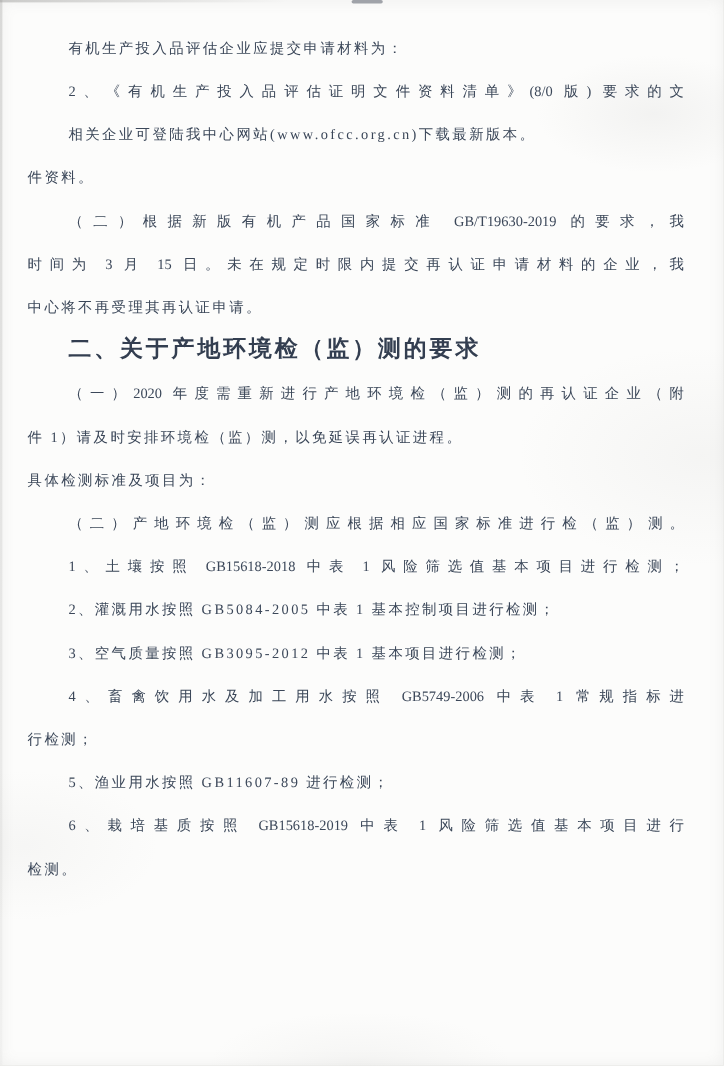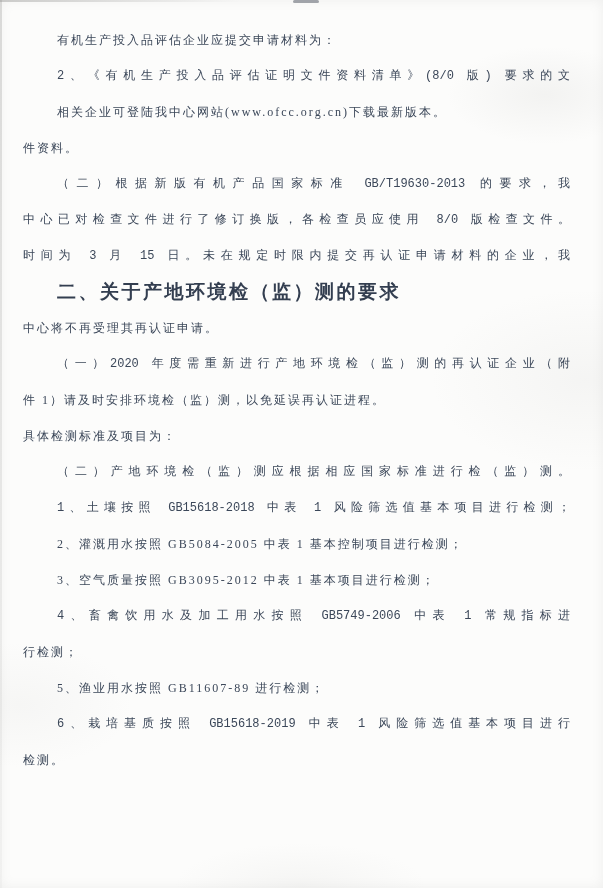--- a/index.html
+++ b/index.html
@@ -56,21 +56,20 @@
     color: #3b4759;
     white-space: nowrap;
     text-align: left;
   }
   .line.i { text-indent: 34px; }
   .line.j {
     letter-spacing: 0;
     white-space: normal;
     text-align: justify;
     text-align-last: justify;
-    font-family: Liberation Mono, monospace;
   }
   .line.b {
     font-family: "Liberation Sans", "DejaVu Sans", sans-serif;
     font-weight: 700;
     font-size: 19px;
     letter-spacing: 2.5px;
     color: #333e50;
   }
 </style>
 </head>
@@ -78,25 +77,24 @@
 
 <main class="page" style="background-color: rgb(252, 252, 251);">
   <div class="edge-top"></div>
   <div class="edge-left"></div>
   <div class="speck"></div>
   <section class="textblock" id="textblock" style="color: rgb(59, 71, 89);">
       <div class="line i">有机生产投入品评估企业应提交申请材料为：</div>
       <div class="line i j">2、《有机生产投入品评估证明文件资料清单》(8/0 版) 要求的文</div>
       <div class="line i">相关企业可登陆我中心网站(www.ofcc.org.cn)下载最新版本。</div>
       <div class="line">件资料。</div>
-      <div class="line i j">（二）根据新版有机产品国家标准 GB/T19630-2013 的要求，我</div>
-      <div class="line j">中心已对检查文件进行了修订换版，各检查员应使用 8/0 版检查文件。</div>
+      <div class="line i j">（二）根据新版有机产品国家标准 GB/T19630-2019 的要求，我</div>
       <div class="line j">时间为 3 月 15 日。未在规定时限内提交再认证申请材料的企业，我</div>
+      <div class="line">中心将不再受理其再认证申请。</div>
       <div class="line i b" style="color: rgb(51, 62, 80);">二、关于产地环境检（监）测的要求</div>
-      <div class="line">中心将不再受理其再认证申请。</div>
       <div class="line i j">（一）2020 年度需重新进行产地环境检（监）测的再认证企业（附</div>
       <div class="line">件 1）请及时安排环境检（监）测，以免延误再认证进程。</div>
       <div class="line">具体检测标准及项目为：</div>
       <div class="line i j">（二）产地环境检（监）测应根据相应国家标准进行检（监）测。</div>
       <div class="line i j">1、土壤按照 GB15618-2018 中表 1 风险筛选值基本项目进行检测；</div>
       <div class="line i">2、灌溉用水按照 GB5084-2005 中表 1 基本控制项目进行检测；</div>
       <div class="line i">3、空气质量按照 GB3095-2012 中表 1 基本项目进行检测；</div>
       <div class="line i j">4、畜禽饮用水及加工用水按照 GB5749-2006 中表 1 常规指标进</div>
       <div class="line">行检测；</div>
       <div class="line i">5、渔业用水按照 GB11607-89 进行检测；</div>

